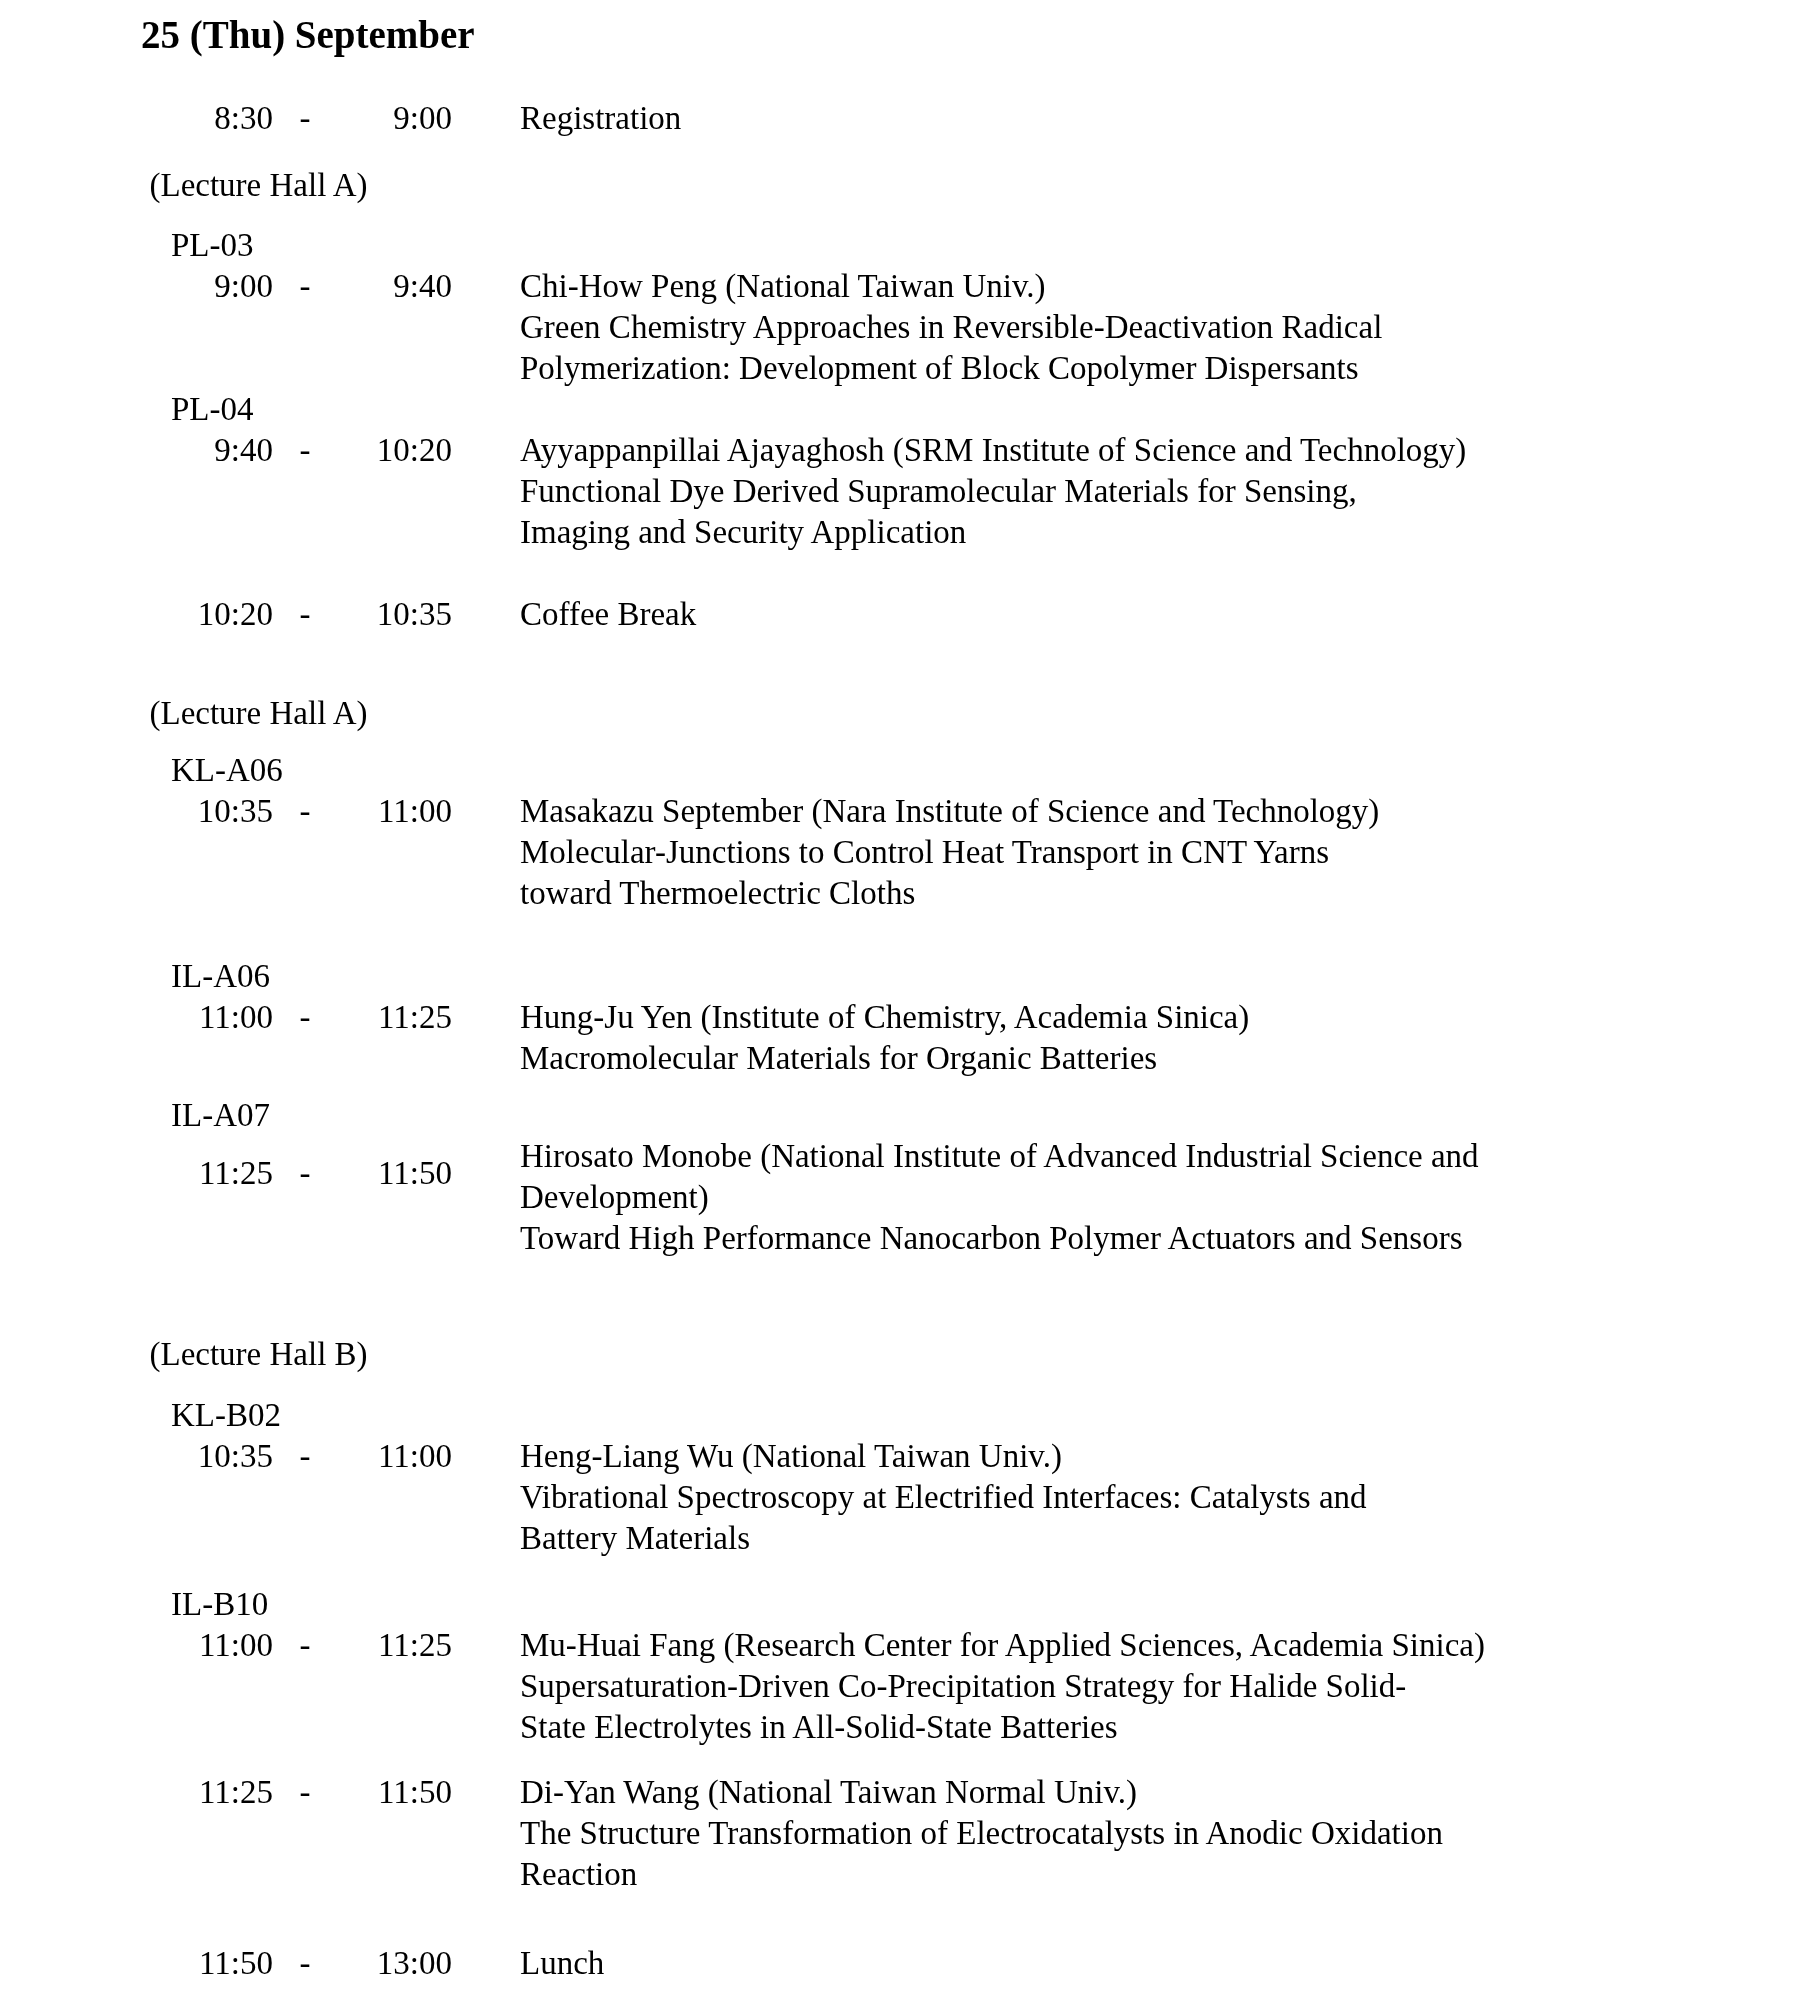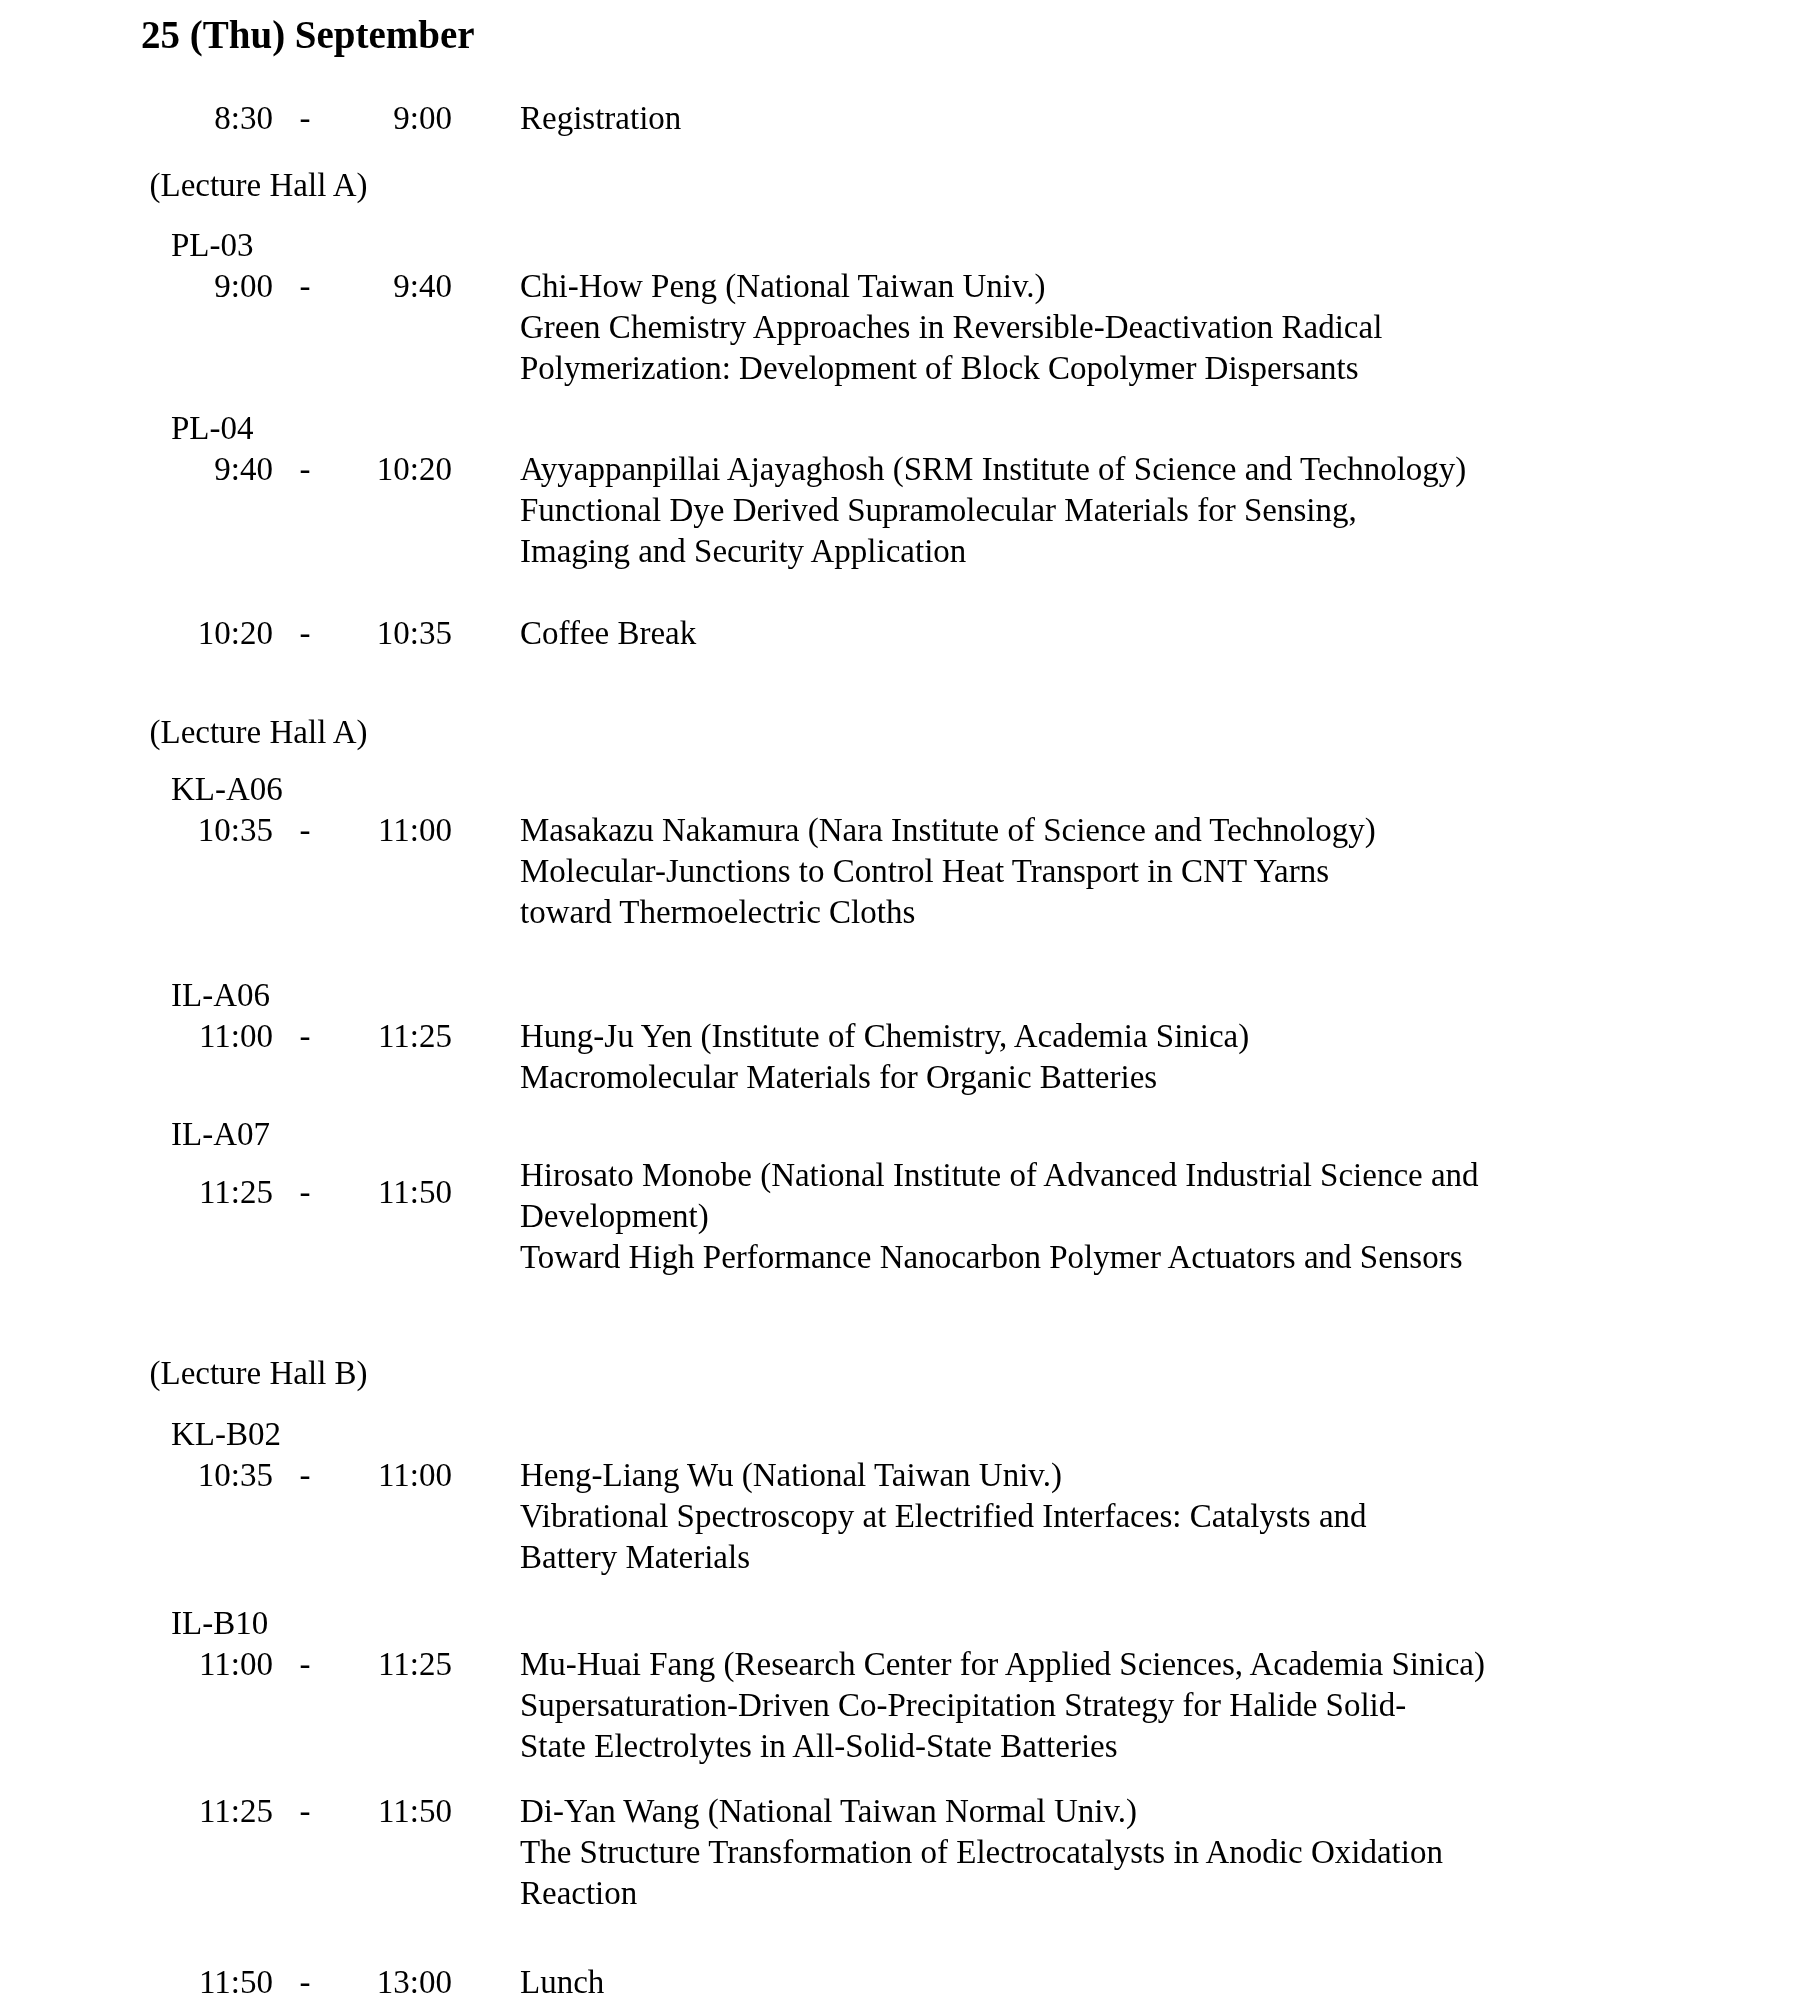--- a/index.html
+++ b/index.html
@@ -67,21 +67,21 @@
   .desc {
     margin-left: 68px;
   }
   .line {
     white-space: nowrap;
   }
   
   .m-registration { margin-top: 38px; }
   .m-hall-a1      { margin-top: 26.4px; }
   .m-pl03         { margin-top: 19px; }
-  .m-pl04         { margin-top: 19px; }
+  .m-pl04         { }
   .m-coffee       { margin-top: 41px; }
   .m-hall-a2      { margin-top: 58px; }
   .m-kla06        { margin-top: 16px; }
   .m-ila06        { margin-top: 42px; }
   .m-ila07        { margin-top: 16px; }
   .m-hall-b       { margin-top: 75px; }
   .m-klb02        { margin-top: 20px; }
   .m-ilb10        { margin-top: 25.6px; }
   .m-ilb11        { margin-top: 23.5px; }
   .m-lunch        { margin-top: 48px; }
@@ -156,21 +156,21 @@
 
   <div class="entry m-kla06">
     <div class="entry-code">KL-A06</div>
     <div class="row">
       <div class="time-group">
         <span class="t-start">10:35</span>
         <span class="t-dash">-</span>
         <span class="t-end">11:00</span>
       </div>
       <div class="desc">
-        <div class="line">Masakazu Nakamura (Nara Institute of Science and Technology)</div>
+        <div class="line">Masakazu September (Nara Institute of Science and Technology)</div>
         <div class="line">Molecular-Junctions to Control Heat Transport in CNT Yarns</div>
         <div class="line">toward Thermoelectric Cloths</div>
       </div>
     </div>
   </div>
 
   <div class="entry m-ila06">
     <div class="entry-code">IL-A06</div>
     <div class="row">
       <div class="time-group">

